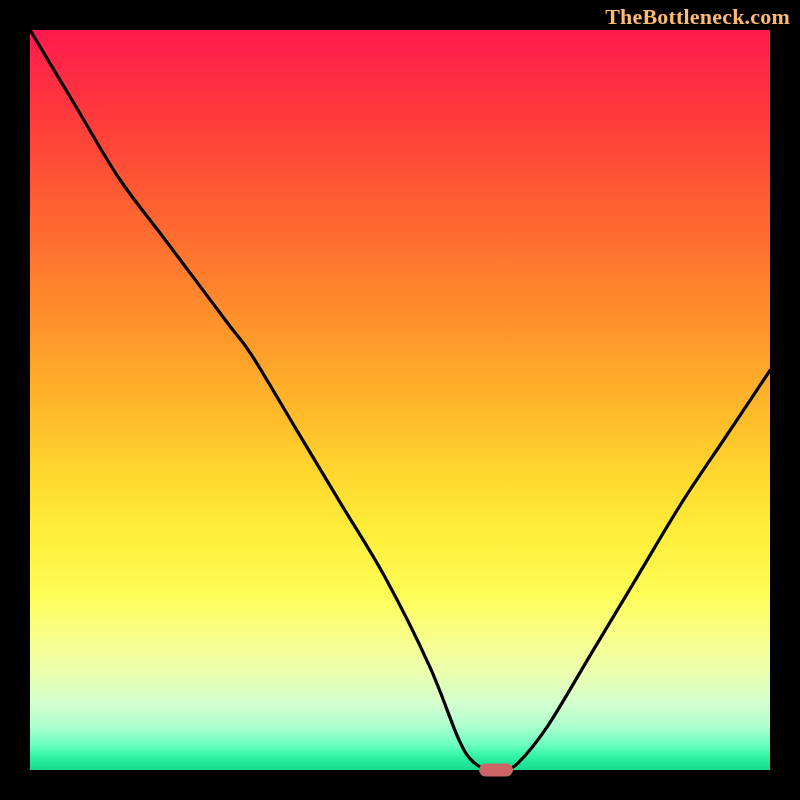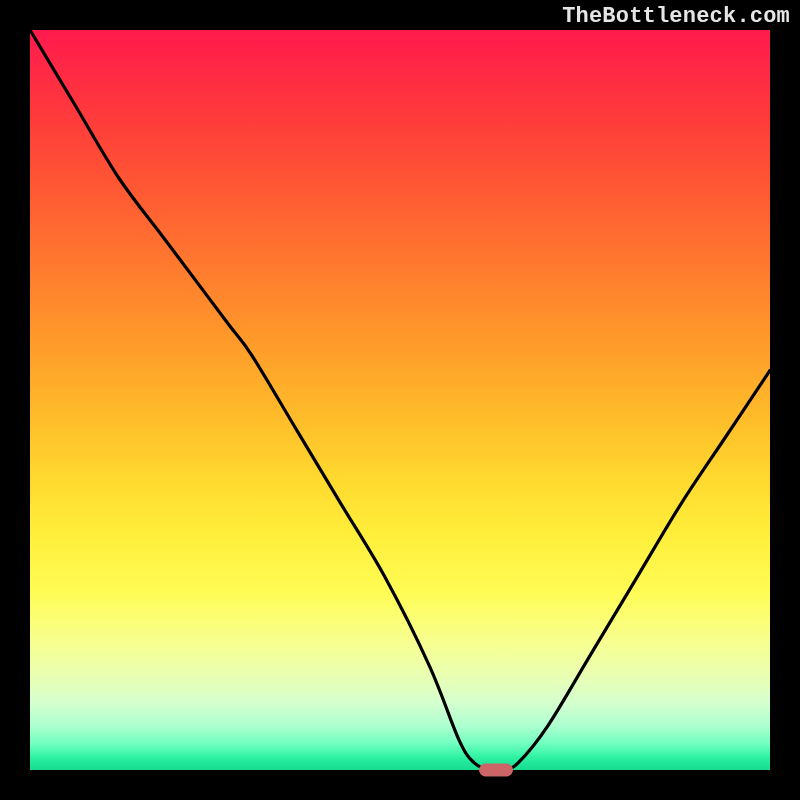--- a/index.html
+++ b/index.html
@@ -56,24 +56,24 @@
     width: 34px;
     height: 13px;
     border-radius: 7px;
     background: #cc6666;
     transform: translate(-50%, -50%);
   }
   .watermark {
     position: absolute;
     top: 4px;
     right: 10px;
-    font-family: Liberation Mono, monospace;
+    font-family: Liberation Serif, serif;
     font-size: 22px;
     font-weight: 600;
-    color: #e5e5e5;
+    color: #fdba74;
     letter-spacing: 0.2px;
   }
 </style>
 </head>
 <body>
 
 <div class="frame">
   <div class="plot">
     <svg class="curve" viewBox="0 0 740 740" preserveAspectRatio="none">
       <path id="curve-path" d="M 0 0 C 7.3999999999999995 12.333333333333334, 29.6 49.33333333333333, 44.4 74 C 59.199999999999996 98.66666666666667, 74 125.8, 88.8 148 C 103.6 170.20000000000002, 118.39999999999999 187.46666666666673, 133.2 207.20000000000005 C 148 226.93333333333337, 166.5 251.6, 177.6 266.4 C 188.7 281.2, 192.4 286.1333333333333, 199.8 296 C 207.20000000000002 305.8666666666667, 210.9 308.3333333333333, 222 325.59999999999997 C 233.1 342.8666666666666, 251.59999999999997 374.9333333333333, 266.4 399.59999999999997 C 281.2 424.26666666666665, 296 448.93333333333334, 310.8 473.6 C 325.6 498.2666666666667, 340.4 520.4666666666667, 355.2 547.6 C 370 574.7333333333333, 387.2666666666667 609.2666666666667, 399.6 636.4 C 411.93333333333334 663.5333333333333, 421.8 694.3666666666667, 429.2 710.4 C 436.59999999999997 726.4333333333333, 439.06666666666666 727.6666666666667, 444 732.6 C 448.93333333333334 737.5333333333333, 453.8666666666667 738.7666666666667, 458.8 740 C 463.73333333333335 741.2333333333333, 468.6666666666667 741.2333333333333, 473.6 740 C 478.53333333333336 738.7666666666667, 481.00000000000006 740, 488.40000000000003 732.6 C 495.8 725.2, 505.6666666666667 714.1, 518 695.6 C 530.3333333333334 677.1, 547.6 646.2666666666667, 562.4 621.6 C 577.1999999999999 596.9333333333334, 592 572.2666666666667, 606.8 547.6 C 621.5999999999999 522.9333333333334, 636.4000000000001 497.03333333333336, 651.2 473.6 C 666 450.1666666666667, 680.8 429.2, 695.5999999999999 407 C 710.3999999999999 384.8, 732.6 351.5, 740 340.4" fill="none" stroke="#000" stroke-width="3.2" stroke-linejoin="round" stroke-linecap="round"></path>

